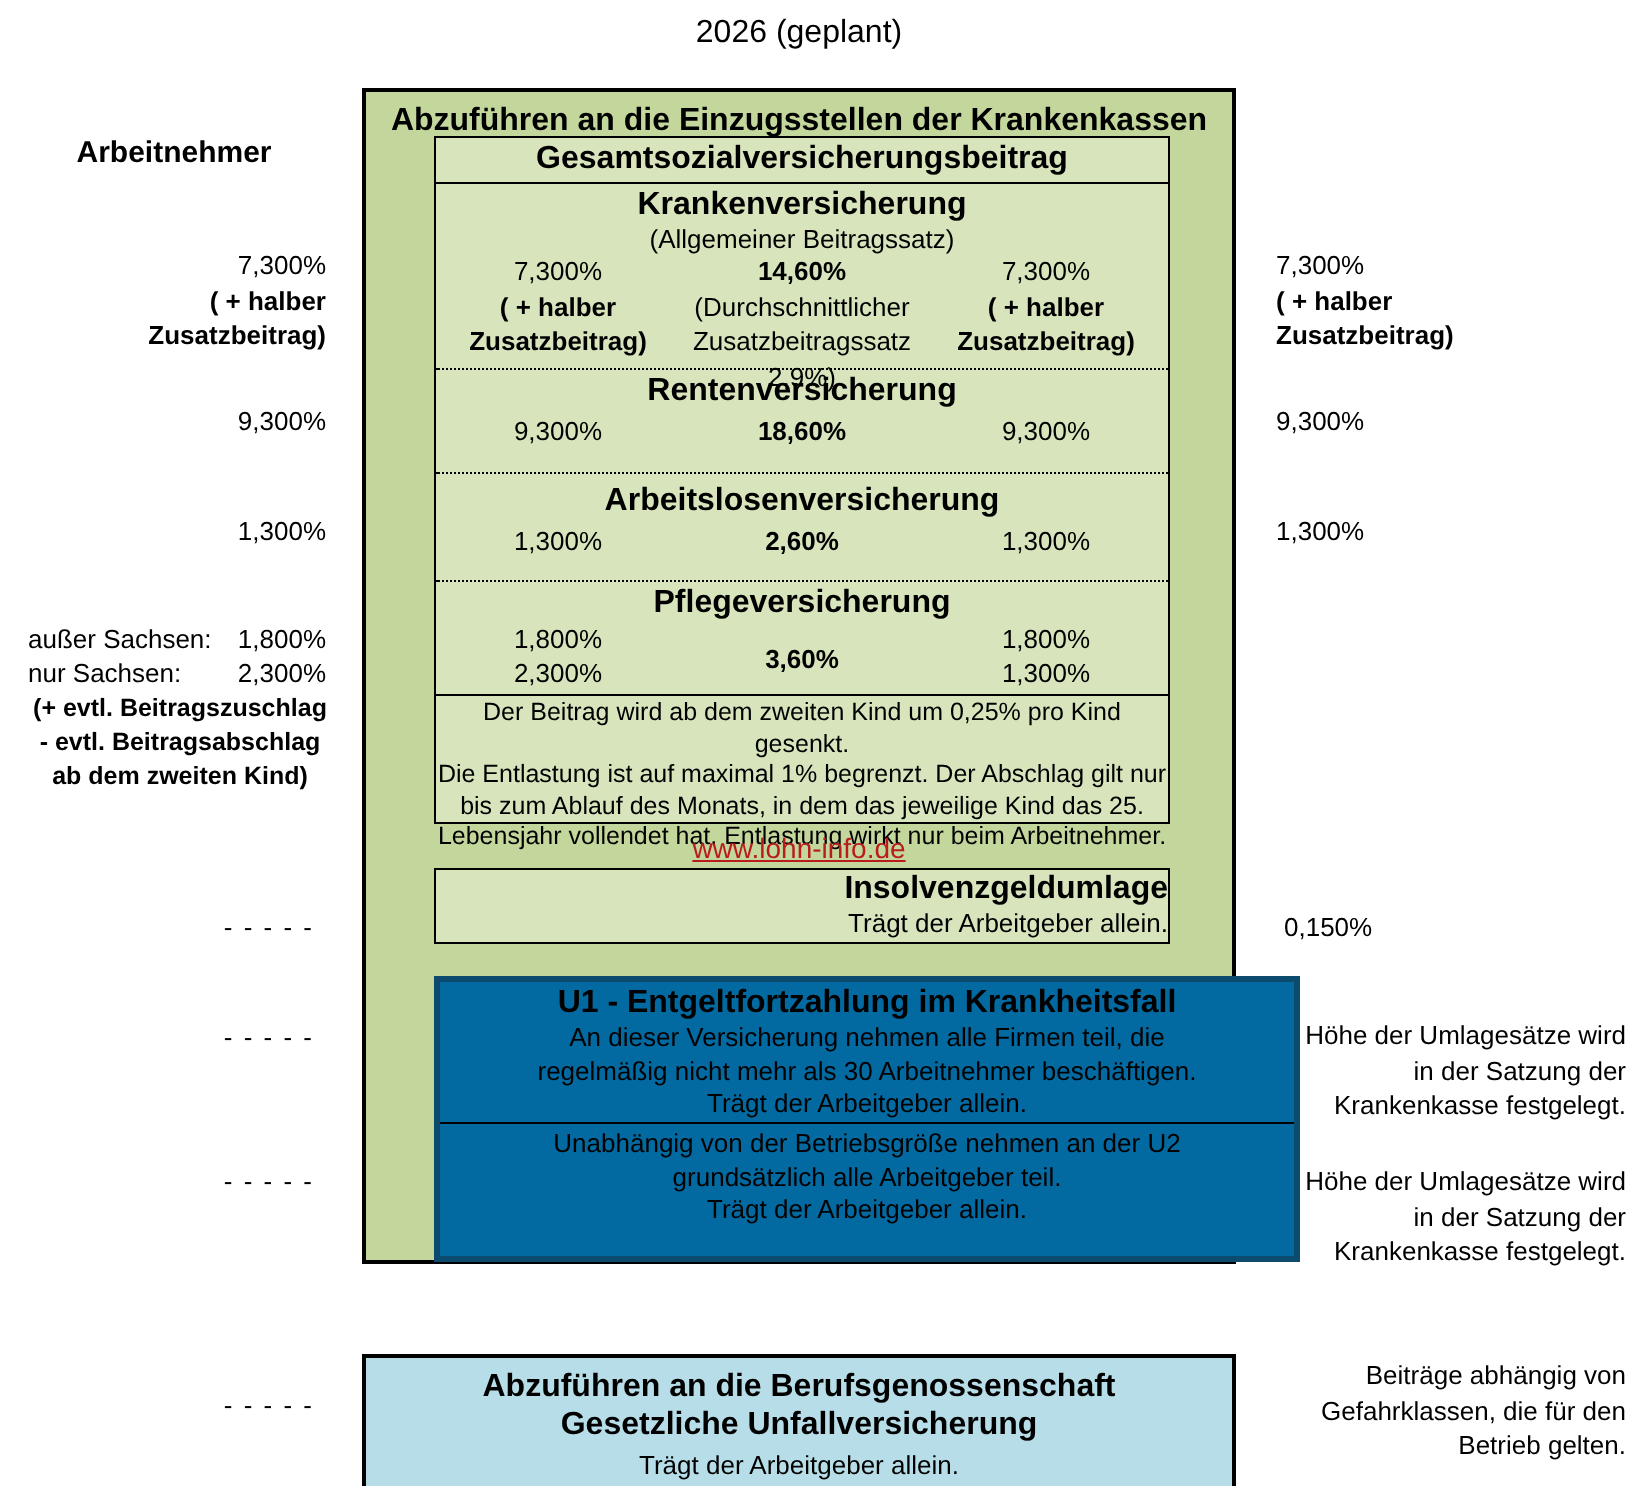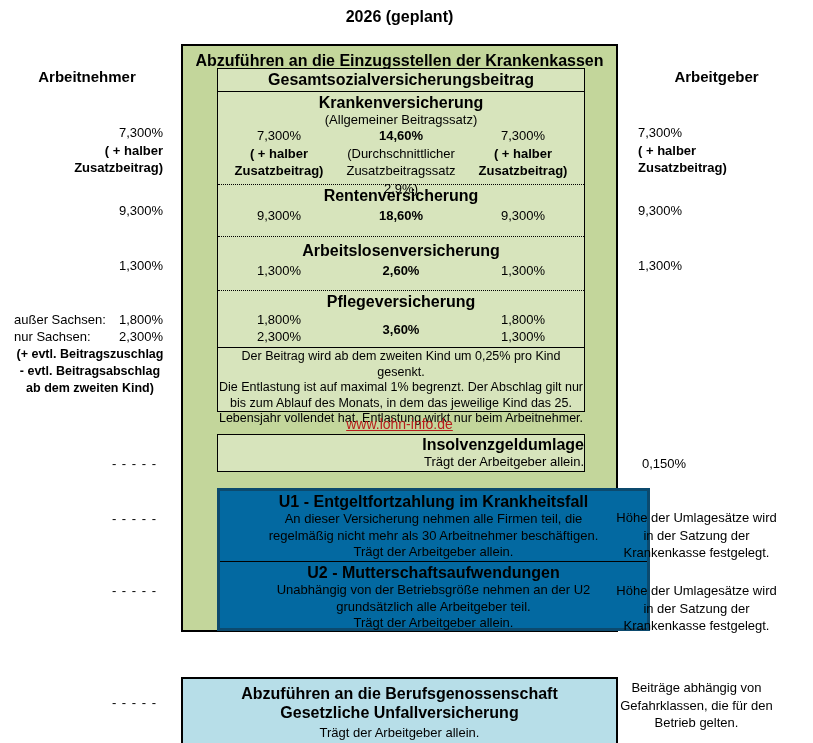--- a/index.html
+++ b/index.html
@@ -3,21 +3,21 @@
 <meta charset="utf-8">
 <style>
   * { margin:0; padding:0; box-sizing:border-box; }
   html,body { background:#fff; }
   body { font-family:"Liberation Sans", sans-serif; color:#000; }
   .page { position:relative; width:813px; height:743px; background:#fff; overflow:hidden; }
   .abs { position:absolute; }
   .b { font-weight:bold; }
 
   
-  .main-title { top:8px; left:181px; width:437px; text-align:center; font-size:16px; font-weight:bold; }
+  .main-title { top:8px; left:181px; width:437px; text-align:center; font-size:16px; font-weight:normal; }
   .col-head-left { top:68px; left:0; width:174px; text-align:center; font-size:15px; font-weight:bold; }
   .col-head-right { top:68px; left:620px; width:193px; text-align:center; font-size:15px; font-weight:bold; }
 
   
   .outer-box { top:44px; left:181px; width:437px; height:588px; background:#C3D69B; border:2px solid #000; }
   .outer-header { text-align:center; padding-top:5px; font-size:16px; font-weight:bold; height:24px; line-height:19px; }
 
   
   .gsv-box { left:34px; top:22px; width:368px; height:344px; background:#D7E4BC; border:1px solid #000; }
   .gsv-header { height:23px; line-height:22px; text-align:center; font-size:16px; font-weight:bold; border-bottom:1px solid #000; }
@@ -67,32 +67,31 @@
   .an-pv-note { top:346px; left:2px; width:176px; text-align:center; font-size:12.5px; font-weight:bold; line-height:17px; }
   .dash { left:0; width:157px; text-align:right; font-size:13px; line-height:14px; letter-spacing:1px; }
   .dash-1 { top:457px; } .dash-2 { top:512px; } .dash-3 { top:584px; } .dash-4 { top:696px; }
 
   
   .ag-kv { top:124px; left:638px; font-size:13px; line-height:17.5px; }
   .ag-rv { top:203px; left:638px; font-size:13px; }
   .ag-av { top:258px; left:638px; font-size:13px; }
   .ag-pv { top:311px; left:640px; font-size:13px; line-height:17px; }
   .ag-ins { top:456px; left:642px; font-size:13px; }
-  .ag-note { left:600px; width:193px; text-align:center; font-size:13px; line-height:17.5px; }
+  .ag-note { left:620px; width:193px; text-align:right; font-size:13px; line-height:17.5px; }
   .ag-u1 { top:509px; } .ag-u2 { top:582px; } .ag-unfall { top:679px; }
 </style>
 </head>
 <body>
 
 <div class="page">
 
   <div class="abs main-title">2026 (geplant)</div>
 
   <div class="abs col-head-left">Arbeitnehmer</div>
-  <div class="abs col-head-right">Arbeitgeber</div>
 
   <div class="abs an-kv">
     <div>7,300%</div>
     <div class="b">( + halber</div>
     <div class="b">Zusatzbeitrag)</div>
   </div>
   <div class="abs an-rv">9,300%</div>
   <div class="abs an-av">1,300%</div>
   <div class="abs an-pv">
     <div class="row">
@@ -192,21 +191,20 @@
     </div>
 
     <div class="abs u-box">
       <div class="u-half first">
         <div class="t">U1 - Entgeltfortzahlung im Krankheitsfall</div>
         <div class="l">An dieser Versicherung nehmen alle Firmen teil, die</div>
         <div class="l">regelmäßig nicht mehr als 30 Arbeitnehmer beschäftigen.</div>
         <div class="l">Trägt der Arbeitgeber allein.</div>
       </div>
       <div class="u-half">
-        <div class="t">U2 - Mutterschaftsaufwendungen</div>
         <div class="l">Unabhängig von der Betriebsgröße nehmen an der U2</div>
         <div class="l">grundsätzlich alle Arbeitgeber teil.</div>
         <div class="l">Trägt der Arbeitgeber allein.</div>
       </div>
     </div>
   </div>
 
   <div class="abs blue-box">
     <div class="t">Abzuführen an die Berufsgenossenschaft</div>
     <div class="t">Gesetzliche Unfallversicherung</div>

